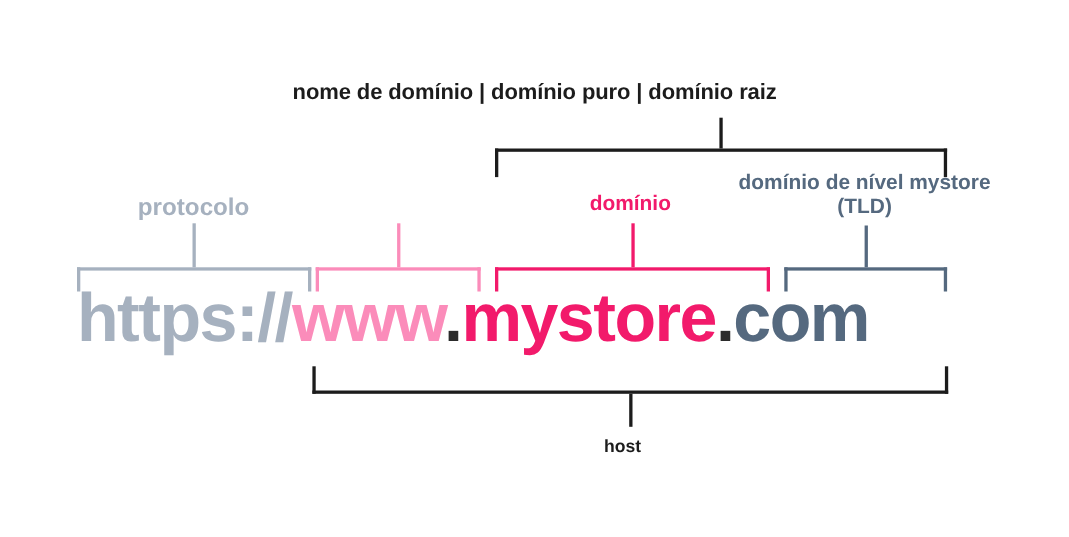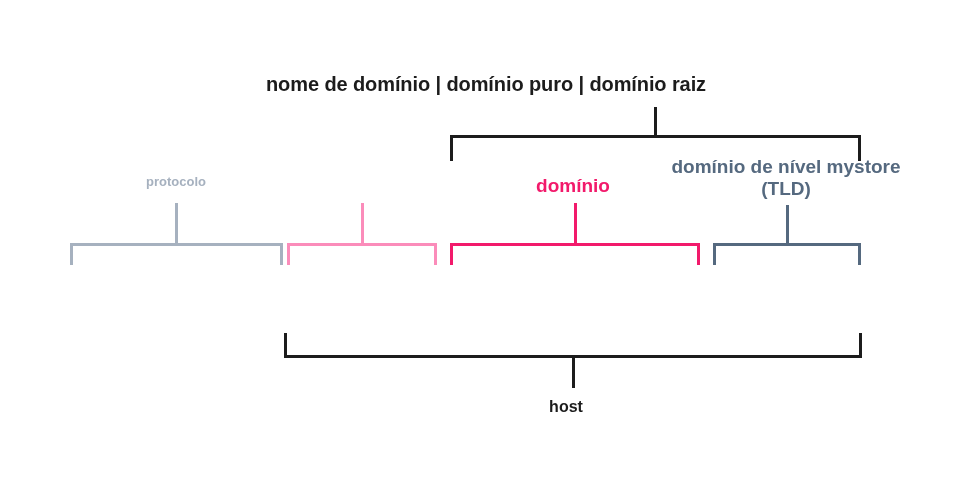--- a/index.html
+++ b/index.html
@@ -31,21 +31,21 @@
   .label-top {
     font-size: 20px;
     color: #1c1c1c;
     left: 50%;
     transform: translateX(-50%);
     top: 73px;
     letter-spacing: -0.1px;
   }
 
   .label-protocol {
-    font-size: 13px;
+    font-size: 22px;
     color: #a6b1bf;
     top: 175px;
     left: 176px;
     transform: translateX(-50%);
   }
 
   .label-subdominio {
     font-size: 19px;
     color: #fb8cba;
     top: 175px;
@@ -172,20 +172,23 @@
     <div class="stem" style="height:40px; top:-40px; background:#f21a6b;"></div>
   </div>
 
   <div class="bracket" style="left:713px; top:243px; width:148px; height:22px;">
     <div class="bar" style="background:#55697f;"></div>
     <div class="leg leg-l" style="height:22px; background:#55697f;"></div>
     <div class="leg leg-r" style="height:22px; background:#55697f;"></div>
     <div class="stem" style="height:38px; top:-38px; background:#55697f;"></div>
   </div>
 
+  <div id="url-line">
+    <span class="seg-protocol">https://</span><span class="seg-sub">www</span><span class="seg-dot">.</span><span class="seg-domain">mystore</span><span class="seg-dot">.</span><span class="seg-tld">com</span>
+  </div>
 
   <div class="bracket bracket-up" style="left:284px; top:333px; width:578px; height:25px;">
     <div class="bar" style="background:#1c1c1c;"></div>
     <div class="leg leg-l" style="height:25px; background:#1c1c1c;"></div>
     <div class="leg leg-r" style="height:25px; background:#1c1c1c;"></div>
     <div class="stem" style="height:30px; background:#1c1c1c;"></div>
   </div>
 
   <div class="label label-host">host</div>
 

